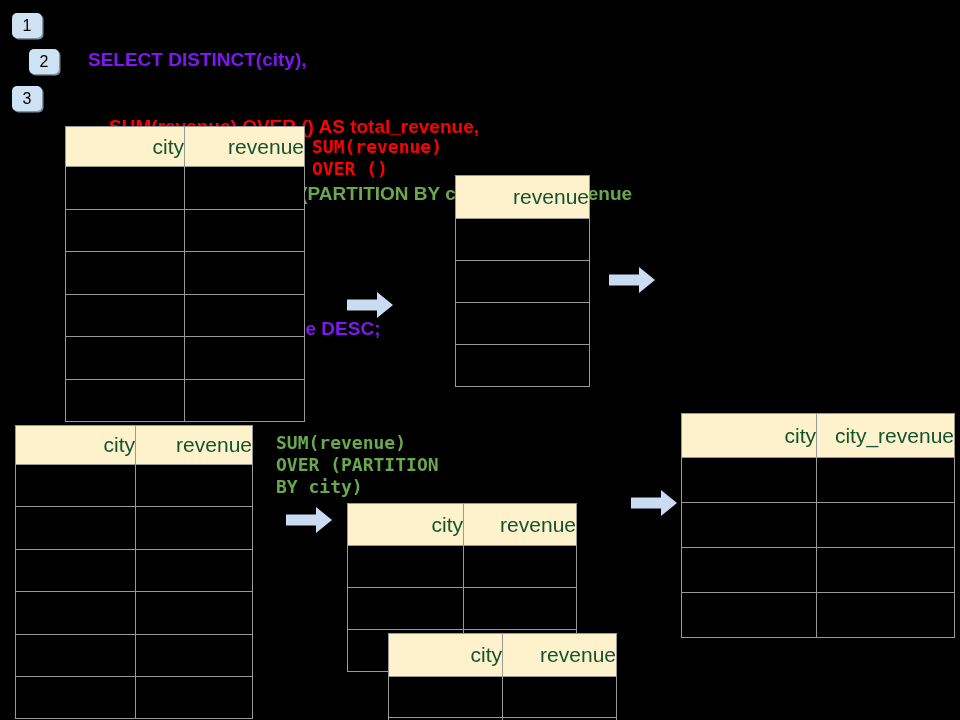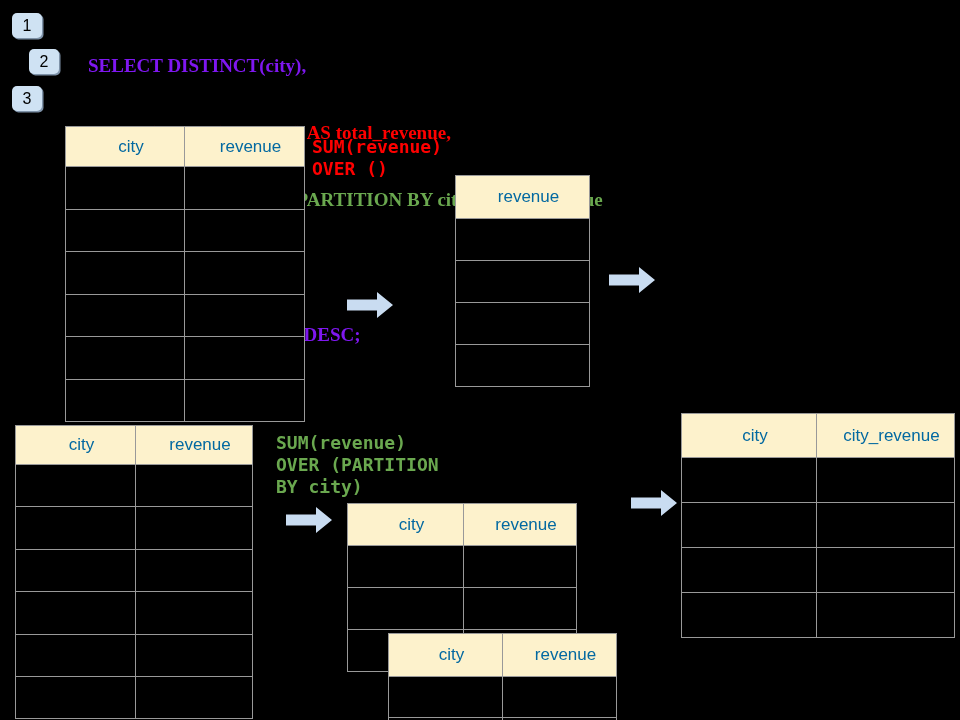--- a/index.html
+++ b/index.html
@@ -14,42 +14,42 @@
     background:var(--c-badge_bg,#CFE2F3);
     color:#000;font-size:16px;line-height:25px;text-align:center;
     box-shadow:1.5px 1.5px 0 #7e92a8;
   }
   #badge1{left:12px;top:13px}
   #badge2{left:29px;top:49px}
   #badge3{left:12px;top:86px}
 
   
   .code{
-    position:absolute;left:88px;top:10px;
-    font-family:Liberation Serif, serif;font-weight:bold;
+    position:absolute;left:88px;top:4px;
+    font-family:Liberation Sans, sans-serif;font-weight:bold;
     font-size:19px;line-height:22.4px;white-space:pre;
   }
   .line-purple{color:var(--c-purple,#7F17F0)}
   .line-red{color:var(--c-red,#FF0000)}
   .line-green{color:var(--c-green,#6AA84F)}
 
   .note{
     position:absolute;font-family:"DejaVu Sans Mono",monospace;
     font-weight:bold;white-space:pre;
   }
   #side-note{left:752px;top:36px;font-size:16px;line-height:22px;color:var(--c-purple,#7F17F0)}
   #total-label{left:312px;top:136px;font-size:18px;line-height:22px;color:var(--c-red,#FF0000)}
   #partition-label{left:276px;top:432px;font-size:18px;line-height:22px;color:var(--c-green,#6AA84F)}
 
   
   .tbl{position:absolute;border-collapse:collapse;table-layout:fixed;}
   .tbl th{
     background:var(--c-table_header_bg,#FDF2CC);
-    font-weight:normal;font-size:17px;text-align:center;
-    padding:0 0 0 12px;color:#0369a1;
+    font-weight:normal;font-size:21px;text-align:right;
+    padding:0 0 0 12px;color:#14532d;
     border:1px solid var(--c-table_border,#999999);
   }
   .tbl td{
     background:#000;
     border:1px solid var(--c-table_border,#999999);
     padding:0;
   }
   #t-source-top{left:65px;top:126px;width:240px}
   #t-source-top th{height:39px}  #t-source-top td{height:41.5px}
   #t-source-top col.c1{width:119px}

